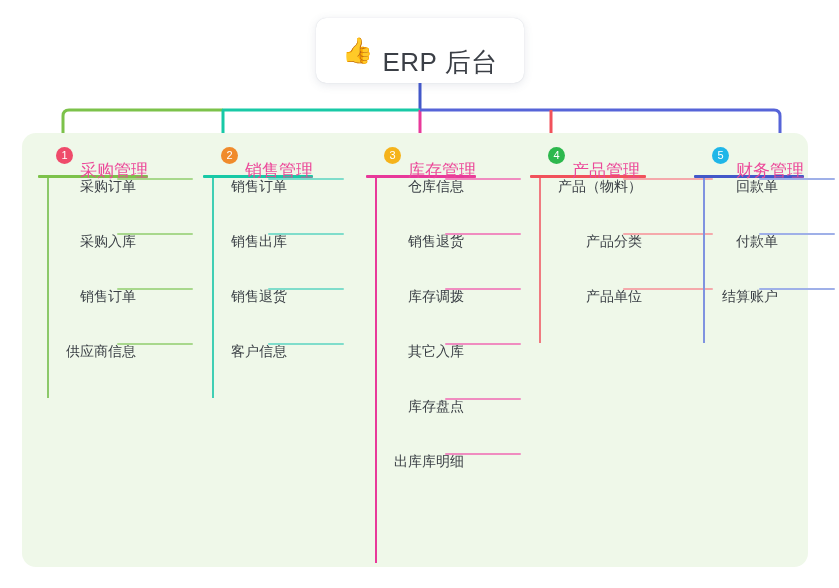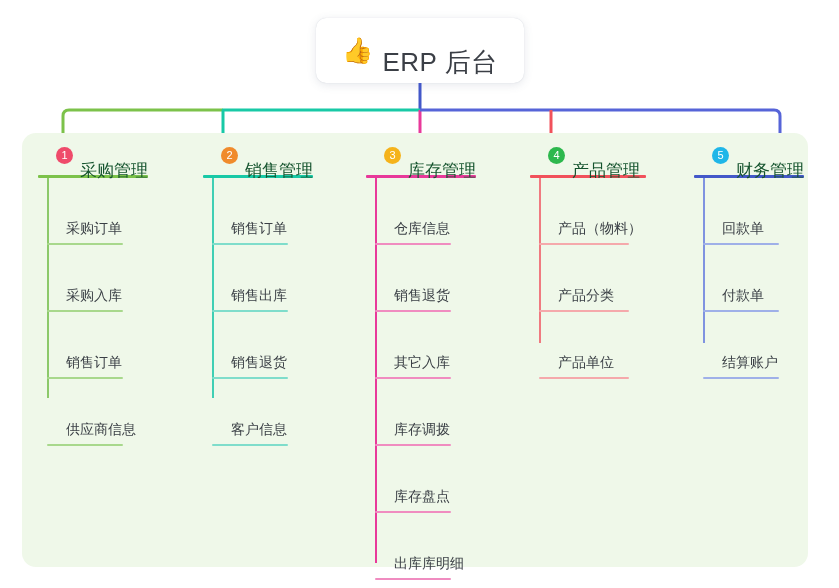--- a/index.html
+++ b/index.html
@@ -82,21 +82,21 @@
     border-radius: 50%;
     color: #ffffff;
     font-size: 11px;
     line-height: 17px;
     text-align: center;
     flex: 0 0 auto;
     font-family: "Liberation Sans", sans-serif;
   }
   .col-title {
     font-size: 17px;
-    color: #14532d;
+    color: #ec4899;
     white-space: nowrap;
     margin-top: 30px;
   }
   .head-rule {
     height: 3px;
     margin-top: 6px;
     border-radius: 1px;
   }
 
   .col-body {
@@ -104,25 +104,24 @@
     margin-top: 0;
   }
   .spine {
     position: absolute;
     left: 9px;
     top: 0;
     width: 2px;
   }
   .leaf {
     position: relative;
-    height: 67px;
+    height: 55px;
     box-sizing: border-box;
     padding-left: 28px;
     display: flex;
-    flex-direction: column;
     justify-content: flex-end;
   }
   .leaf-label {
     font-size: 14px;
     color: #3a3f45;
     white-space: nowrap;
     padding-bottom: 5px;
   }
   .leaf-rule {
     height: 2px;
@@ -219,25 +218,25 @@
     <div class="spine" style="background: rgb(232, 57, 154); height: 385px;"></div>
     <div class="leaf">
       <span class="leaf-label">仓库信息</span>
       <div class="leaf-rule" style="background: rgb(240, 140, 192); width: 76px;"></div>
     </div>
     <div class="leaf">
       <span class="leaf-label">销售退货</span>
       <div class="leaf-rule" style="background: rgb(240, 140, 192); width: 76px;"></div>
     </div>
     <div class="leaf">
+      <span class="leaf-label">库存调拨</span>
+      <div class="leaf-rule" style="background: rgb(240, 140, 192); width: 76px;"></div>
+    </div>
+    <div class="leaf">
       <span class="leaf-label">其它入库</span>
-      <div class="leaf-rule" style="background: rgb(240, 140, 192); width: 76px;"></div>
-    </div>
-    <div class="leaf">
-      <span class="leaf-label">库存调拨</span>
       <div class="leaf-rule" style="background: rgb(240, 140, 192); width: 76px;"></div>
     </div>
     <div class="leaf">
       <span class="leaf-label">库存盘点</span>
       <div class="leaf-rule" style="background: rgb(240, 140, 192); width: 76px;"></div>
     </div>
     <div class="leaf">
       <span class="leaf-label">出库库明细</span>
       <div class="leaf-rule" style="background: rgb(240, 140, 192); width: 76px;"></div>
     </div>

